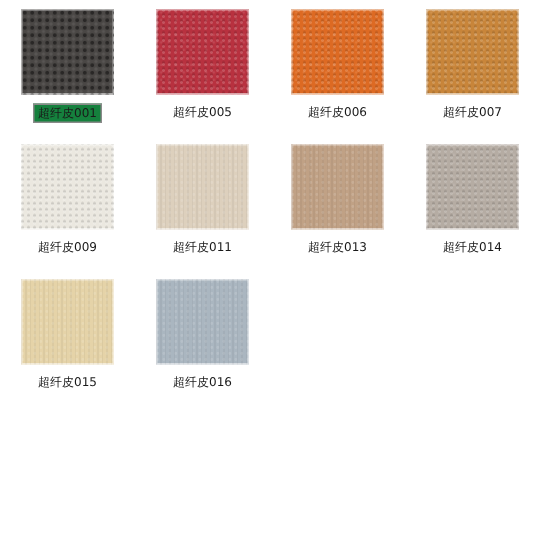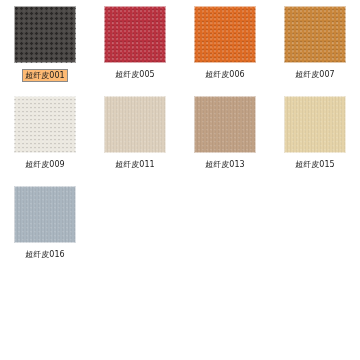--- a/index.html
+++ b/index.html
@@ -98,21 +98,21 @@
     font-size: 8px;
     line-height: 11px;
     color: #1a1a1a;
     white-space: nowrap;
     letter-spacing: 0px;
     padding: 0 2px;
     box-sizing: border-box;
   }
 
   .swatch-cell.selected .swatch-label {
-    background: #fdba74;
+    background: #15803d;
     border: 1px solid #8a8a8a;
     padding: 0 2px;
   }
 </style>
 </head>
 <body>
 
 <div id="swatch-grid" style="background: rgb(255, 255, 255);">
     <div class="swatch-cell selected">
       <div class="swatch-chip perf-dense" style="background: rgb(74, 71, 69);"></div>
@@ -136,20 +136,24 @@
     </div>
     <div class="swatch-cell">
       <div class="swatch-chip matte" style="background: rgb(221, 208, 189);"></div>
       <div class="swatch-label">超纤皮011</div>
     </div>
     <div class="swatch-cell">
       <div class="swatch-chip matte" style="background: rgb(192, 161, 133);"></div>
       <div class="swatch-label">超纤皮013</div>
     </div>
     <div class="swatch-cell">
+      <div class="swatch-chip grain" style="background: rgb(181, 172, 163);"></div>
+      <div class="swatch-label">超纤皮014</div>
+    </div>
+    <div class="swatch-cell">
       <div class="swatch-chip matte" style="background: rgb(229, 211, 168);"></div>
       <div class="swatch-label">超纤皮015</div>
     </div>
     <div class="swatch-cell">
       <div class="swatch-chip matte" style="background: rgb(170, 182, 192);"></div>
       <div class="swatch-label">超纤皮016</div>
     </div>
   </div>
 
 </body></html>

